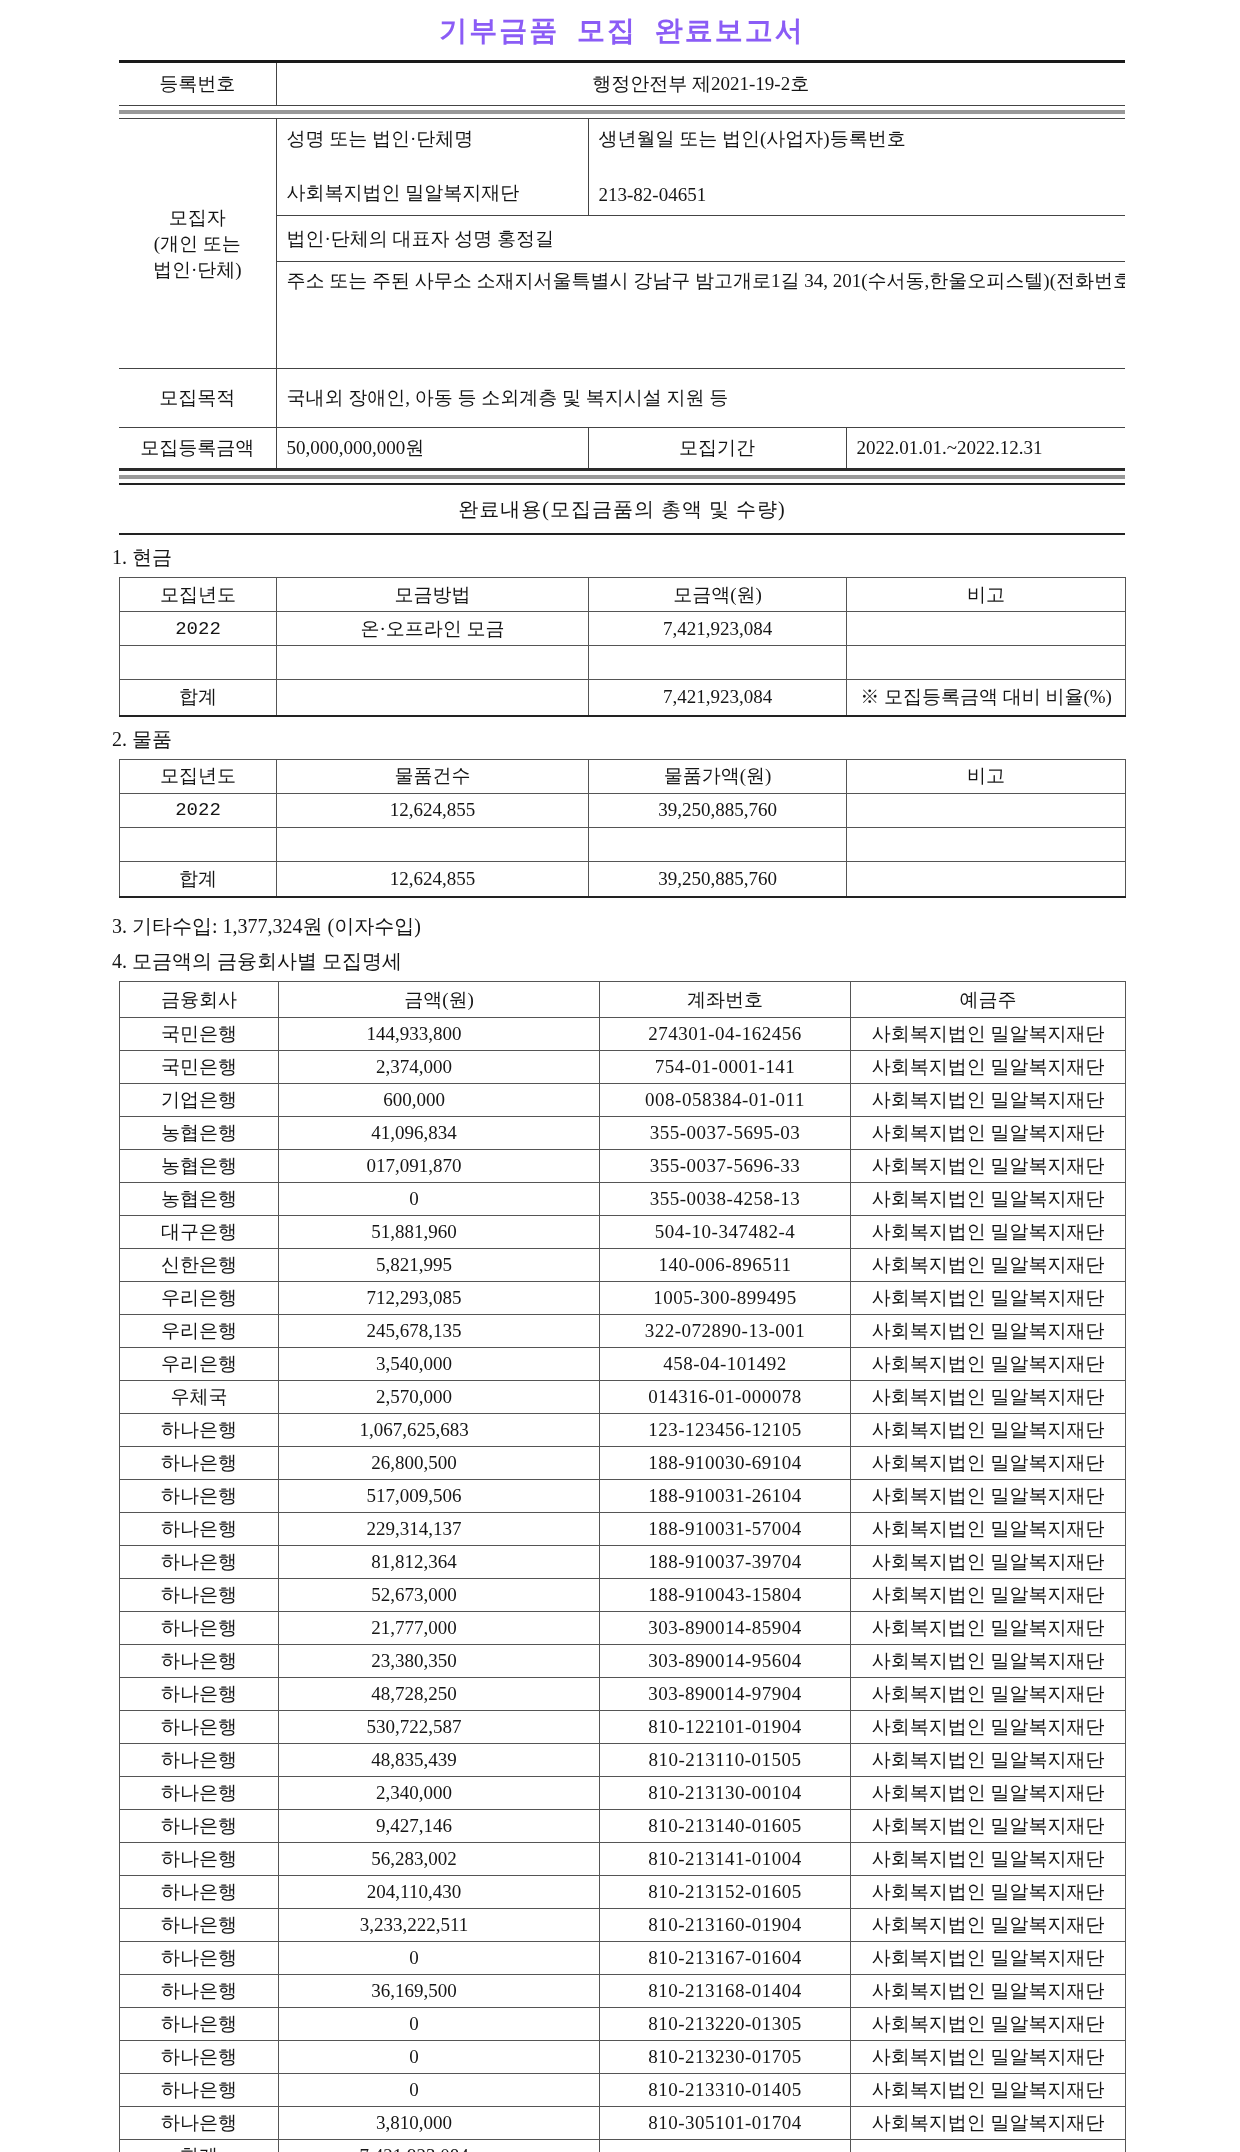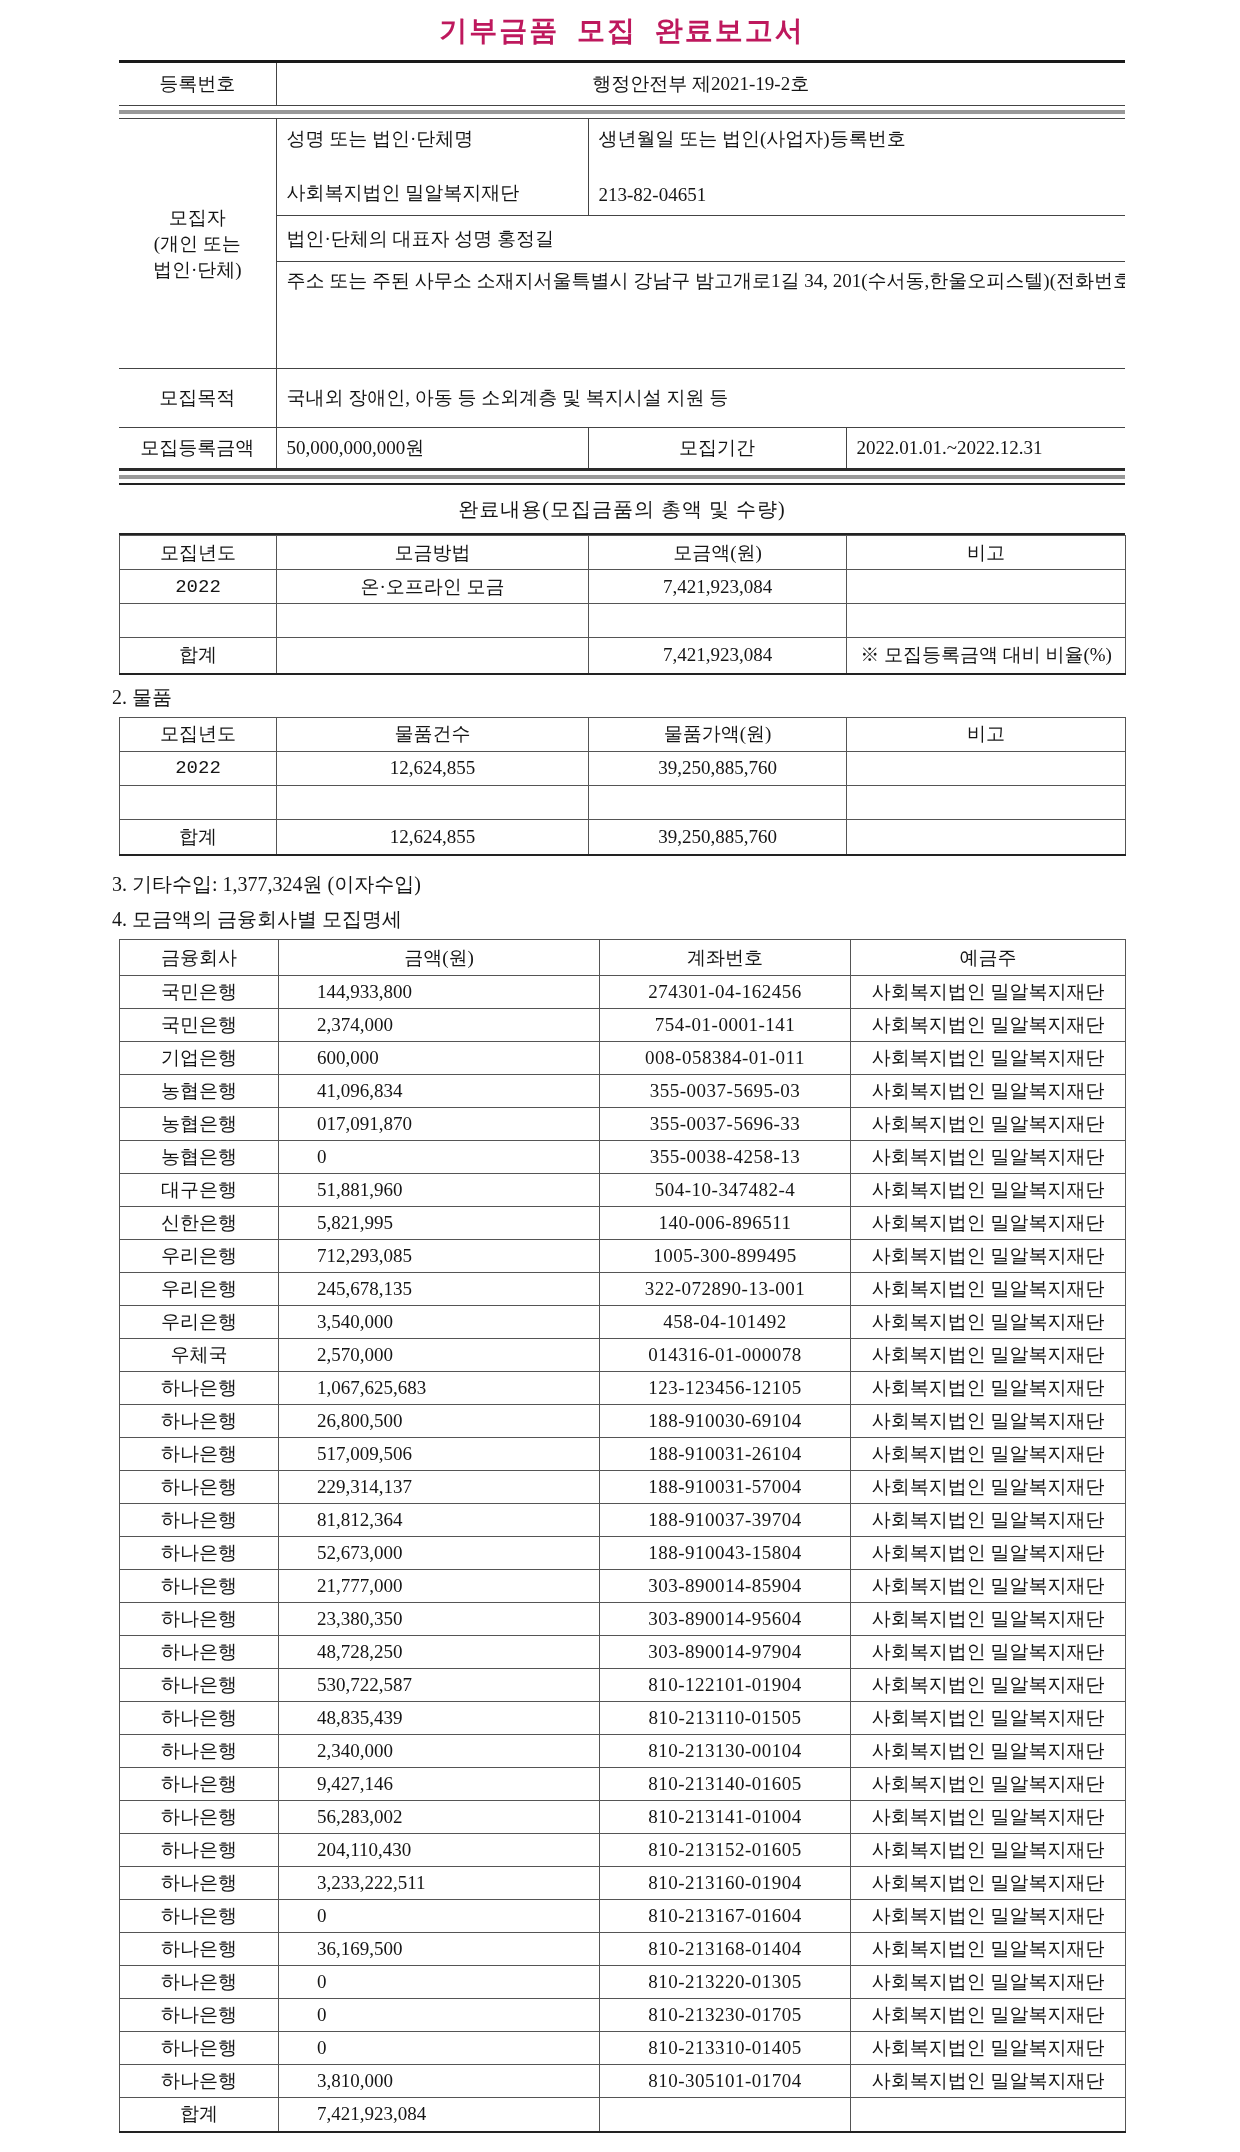--- a/index.html
+++ b/index.html
@@ -8,21 +8,21 @@
     color:#151515;
     font-family:"Liberation Serif","DejaVu Serif",serif;
     font-size:19px;
     -webkit-font-smoothing:antialiased;
   }
   .page{padding:12px 115px 0 119px;}
   .doc-title{
     font-family:"Liberation Sans","DejaVu Sans",sans-serif;
     font-weight:700;font-size:28px;line-height:34px;
     text-align:center;letter-spacing:2px;word-spacing:8px;
-    margin:2px 0 12px 0;color:#be185d;
+    margin:2px 0 12px 0;color:#8b5cf6;
   }
   table{border-collapse:collapse;table-layout:fixed;width:1006px;}
   td,th{padding:0;overflow:hidden;white-space:nowrap;font-weight:normal;vertical-align:middle;}
   .rule{height:4px;background:#999;margin:4px 0;}
   
   .t-reg{border-top:3px solid #1a1a1a;border-bottom:1px solid #444;}
   .t-reg td{height:42px;}
   .t-reg td.lbl{border-right:1px solid #444;}
   
   .t-info{border-top:1px solid #444;border-bottom:3px solid #2a2a2a;}
@@ -47,21 +47,21 @@
   
   .t-sum{border-top:1px solid #333;border-bottom:2px solid #222;}
   .t-sum td,.t-sum th{border:1px solid #555;font-size:19px;}
   .t-sum tr{height:34px;}
   .t-sum tr.total{height:36px;}
   .t-bank{border-top:1px solid #333;border-bottom:2px solid #222;margin-bottom:6px;}
   .t-bank td,.t-bank th{border:1px solid #555;font-size:19px;}
   .t-bank thead tr{height:36px;}
   .t-bank tbody tr{height:33px;}
   .t-bank tr.total{height:34px;}
-  .amt{text-align:left;padding-right:88px;padding-left:38px;}
+  .amt{text-align:center;padding-right:88px;padding-left:38px;}
   .acct{letter-spacing:0.5px;}
   .note{font-size:17px;letter-spacing:0;}
   .year{font-family:Liberation Mono, monospace;font-size:19px;}
 </style>
 </head>
 <body>
 
 <div class="page">
 
   <div class="doc-title">기부금품 모집 완료보고서</div>
@@ -130,20 +130,21 @@
       <td class="lbl">모집기간</td>
       <td class="padl edge-r">2022.01.01.~2022.12.31</td>
     </tr>
   </tbody>
     </table>
 
   <div class="rule"></div>
 
   <div class="heading-band">완료내용(모집금품의 총액 및 수량)</div>
 
+  <div class="sec-title">1. 현금</div>
 
   <table class="t-sum">
     <colgroup>
         <col style="width:157px">
         <col style="width:312px">
         <col style="width:258px">
         <col style="width:279px">
       </colgroup>
     <tbody>
         <tr>

